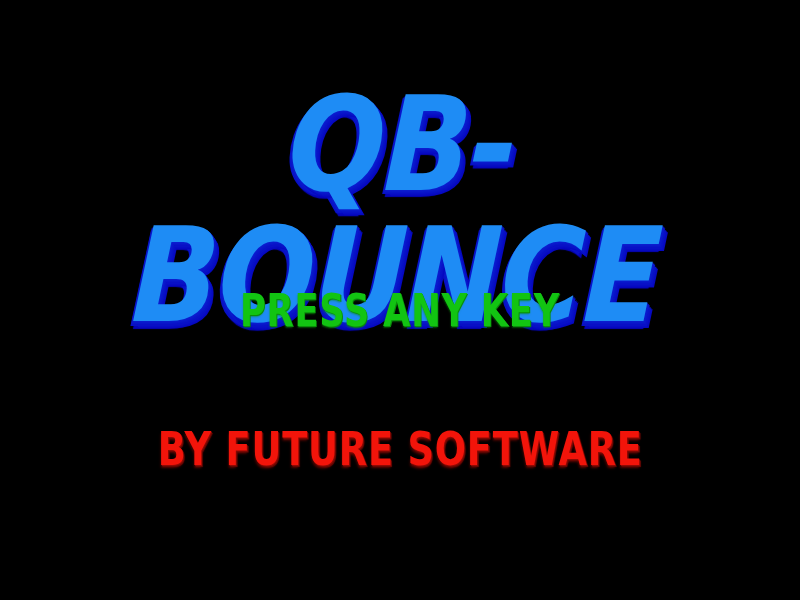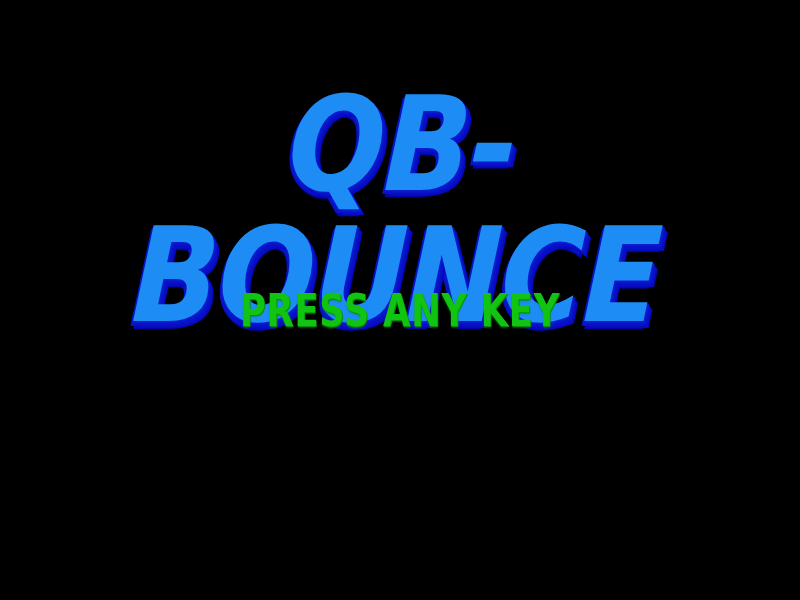--- a/index.html
+++ b/index.html
@@ -126,15 +126,18 @@
 
   <div id="title-line">
     <span id="title-text">QB-BOUNCE</span>
   </div>
 
   <div id="prompt-line">
     <span id="prompt-text">PRESS ANY KEY</span>
   </div>
 
   <div id="credits">
+    <div class="credit-line" id="credit-line-1">
+      <span class="credit-text" id="credit-text-1">BY FUTURE SOFTWARE</span>
+    </div>
   </div>
 
 </div>
 
 </body></html>

